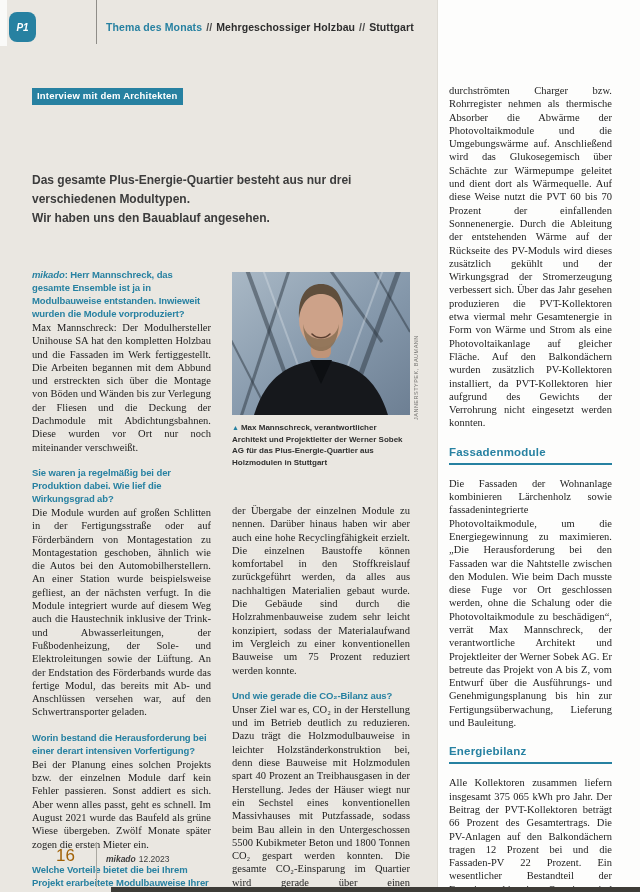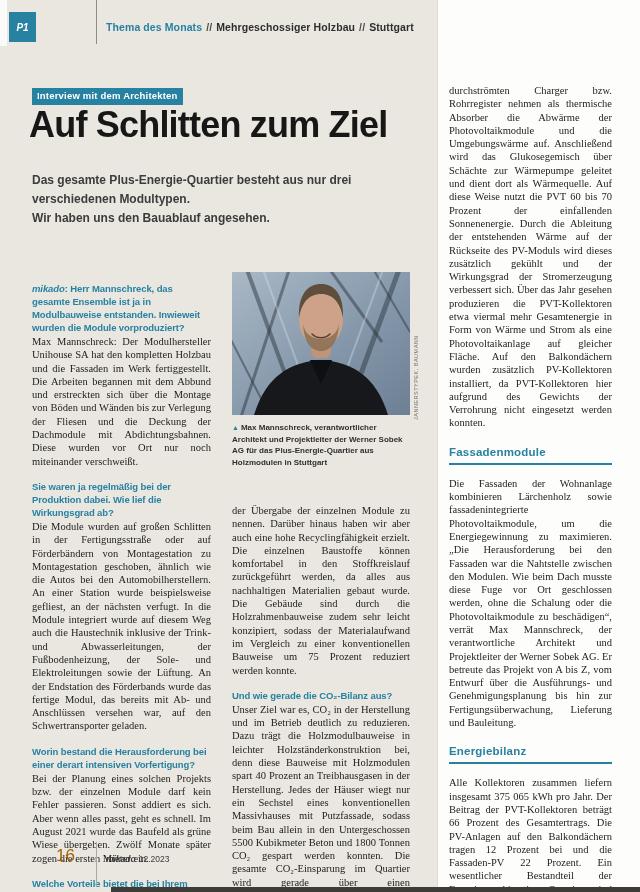--- a/index.html
+++ b/index.html
@@ -12,21 +12,21 @@
   *{box-sizing:border-box;}
   html,body{margin:0;padding:0;}
   body{width:640px;height:892px;background:#fff;font-family:"Liberation Sans",sans-serif;}
   .page{position:relative;width:640px;height:892px;background:var(--page);overflow:hidden;}
   .sidebar-bg{position:absolute;left:437px;top:0;width:203px;height:892px;background:var(--sidebar);border-left:1px solid #dedbd4;}
   .corner-strip{position:absolute;left:0;top:0;width:7px;height:46px;background:#fafaf8;}
   .bottom-bar{position:absolute;left:111px;bottom:0;width:529px;height:5px;background:var(--bar);}
 
   
   .page-tag{position:absolute;left:9px;top:12px;width:27px;height:30px;background:var(--accent);
-    color:#fff;font-size:10px;font-weight:700;font-style:italic;display:flex;align-items:center;justify-content:center;}
+    color:#fff;font-size:10px;font-weight:700;font-style:italic;display:flex;align-items:center;justify-content:center;border-radius:8px;}
   .hdr-rule{position:absolute;left:96px;top:0;width:1px;height:44px;background:#8f8d88;}
   .hdr-text{position:absolute;left:106px;top:21px;font-size:10.5px;font-weight:700;color:#2e2e2e;letter-spacing:.1px;white-space:nowrap;}
   .hdr-text .accent{color:var(--accent);}
   .hdr-text .sep{color:#4a4a4a;padding:0 4px;}
 
   
   .badge{position:absolute;left:32px;top:88px;background:var(--accent);color:#fff;
     font-size:9.5px;font-weight:700;padding:2px 5px 4px;letter-spacing:.2px;}
   .title{position:absolute;left:29px;top:104px;font-size:36px;font-weight:700;color:#171717;
     letter-spacing:-.8px;white-space:nowrap;}
@@ -34,21 +34,21 @@
     color:#3c3c3c;line-height:19px;white-space:pre-line;}
 
   
   .col{position:absolute;}
   .col1{left:32px;top:268px;width:179px;}
   .col2{left:232px;top:268px;width:178px;}
   .col3{left:449px;top:84px;width:163px;}
 
   .q{font-family:"Liberation Sans",sans-serif;font-weight:700;color:var(--accent);
      font-size:9.5px;line-height:13px;margin:12px 0 1px;letter-spacing:-.1px;}
-  .q:first-child{margin-top:14px;}
+  .q:first-child{margin-top:0;}
   .q em{font-style:italic;}
   .a{font-family:"Liberation Serif",serif;color:var(--ink);font-size:10.5px;line-height:13.3px;
      margin:0;text-align:justify;}
 
   
   .photo{position:relative;width:178px;height:143px;margin:4px 0 7px;background:#8fa0b0;}
   .photo svg{display:block;width:100%;height:100%;}
   .caption{font-size:8px;line-height:11.5px;color:#2f2f2f;font-weight:700;width:172px;margin:0 0 36px;}
   .caption .tri{color:var(--accent);font-size:7px;margin-right:2px;}
   .credit{position:absolute;left:413px;top:420px;width:82px;transform:rotate(-90deg);
@@ -73,21 +73,20 @@
   <div class="sidebar-bg"></div>
   <div class="corner-strip"></div>
 
   <div class="page-tag">
     <span>P1</span>
   </div>
   <div class="hdr-rule"></div>
   <div class="hdr-text"><span class="accent">Thema des Monats</span><span class="sep">//</span><span>Mehrgeschossiger Holzbau</span><span class="sep">//</span><span>Stuttgart</span></div>
 
   <div class="badge">Interview mit dem Architekten</div>
-  <h1 class="title" style="margin:0;">Auf Schlitten zum Ziel</h1>
   <div class="subtitle">Das gesamte Plus-Energie-Quartier besteht aus nur drei
 verschiedenen Modultypen.
 Wir haben uns den Bauablauf angesehen.</div>
 
   <div class="col col1">
     <div>
         <p class="q"><em>mikado</em>: Herr Mannschreck, das gesamte Ensemble ist ja in Modulbauweise entstanden. Inwieweit wurden die Module vorproduziert?</p>
         <p class="a">Max Mannschreck: Der Modulhersteller Unihouse SA hat den kompletten Holzbau und die Fassaden im Werk fertiggestellt. Die Arbeiten begannen mit dem Abbund und erstreckten sich über die Montage von Böden und Wänden bis zur Verlegung der Fliesen und die Deckung der Dachmodule mit Abdichtungsbahnen. Diese wurden vor Ort nur noch miteinander verschweißt.</p>
         <p class="q">Sie waren ja regelmäßig bei der Produktion dabei. Wie lief die Wirkungsgrad ab?</p>
         <p class="a">Die Module wurden auf großen Schlitten in der Fertigungsstraße oder auf Förderbändern von Montagestation zu Montagestation geschoben, ähnlich wie die Autos bei den Automobilherstellern. An einer Station wurde beispielsweise gefliest, an der nächsten verfugt. In die Module integriert wurde auf diesem Weg auch die Haustechnik inklusive der Trink- und Abwasserleitungen, der Fußbodenheizung, der Sole- und Elektroleitungen sowie der Lüftung. An der Endstation des Förderbands wurde das fertige Modul, das bereits mit Ab- und Anschlüssen versehen war, auf den Schwertransporter geladen.</p>

